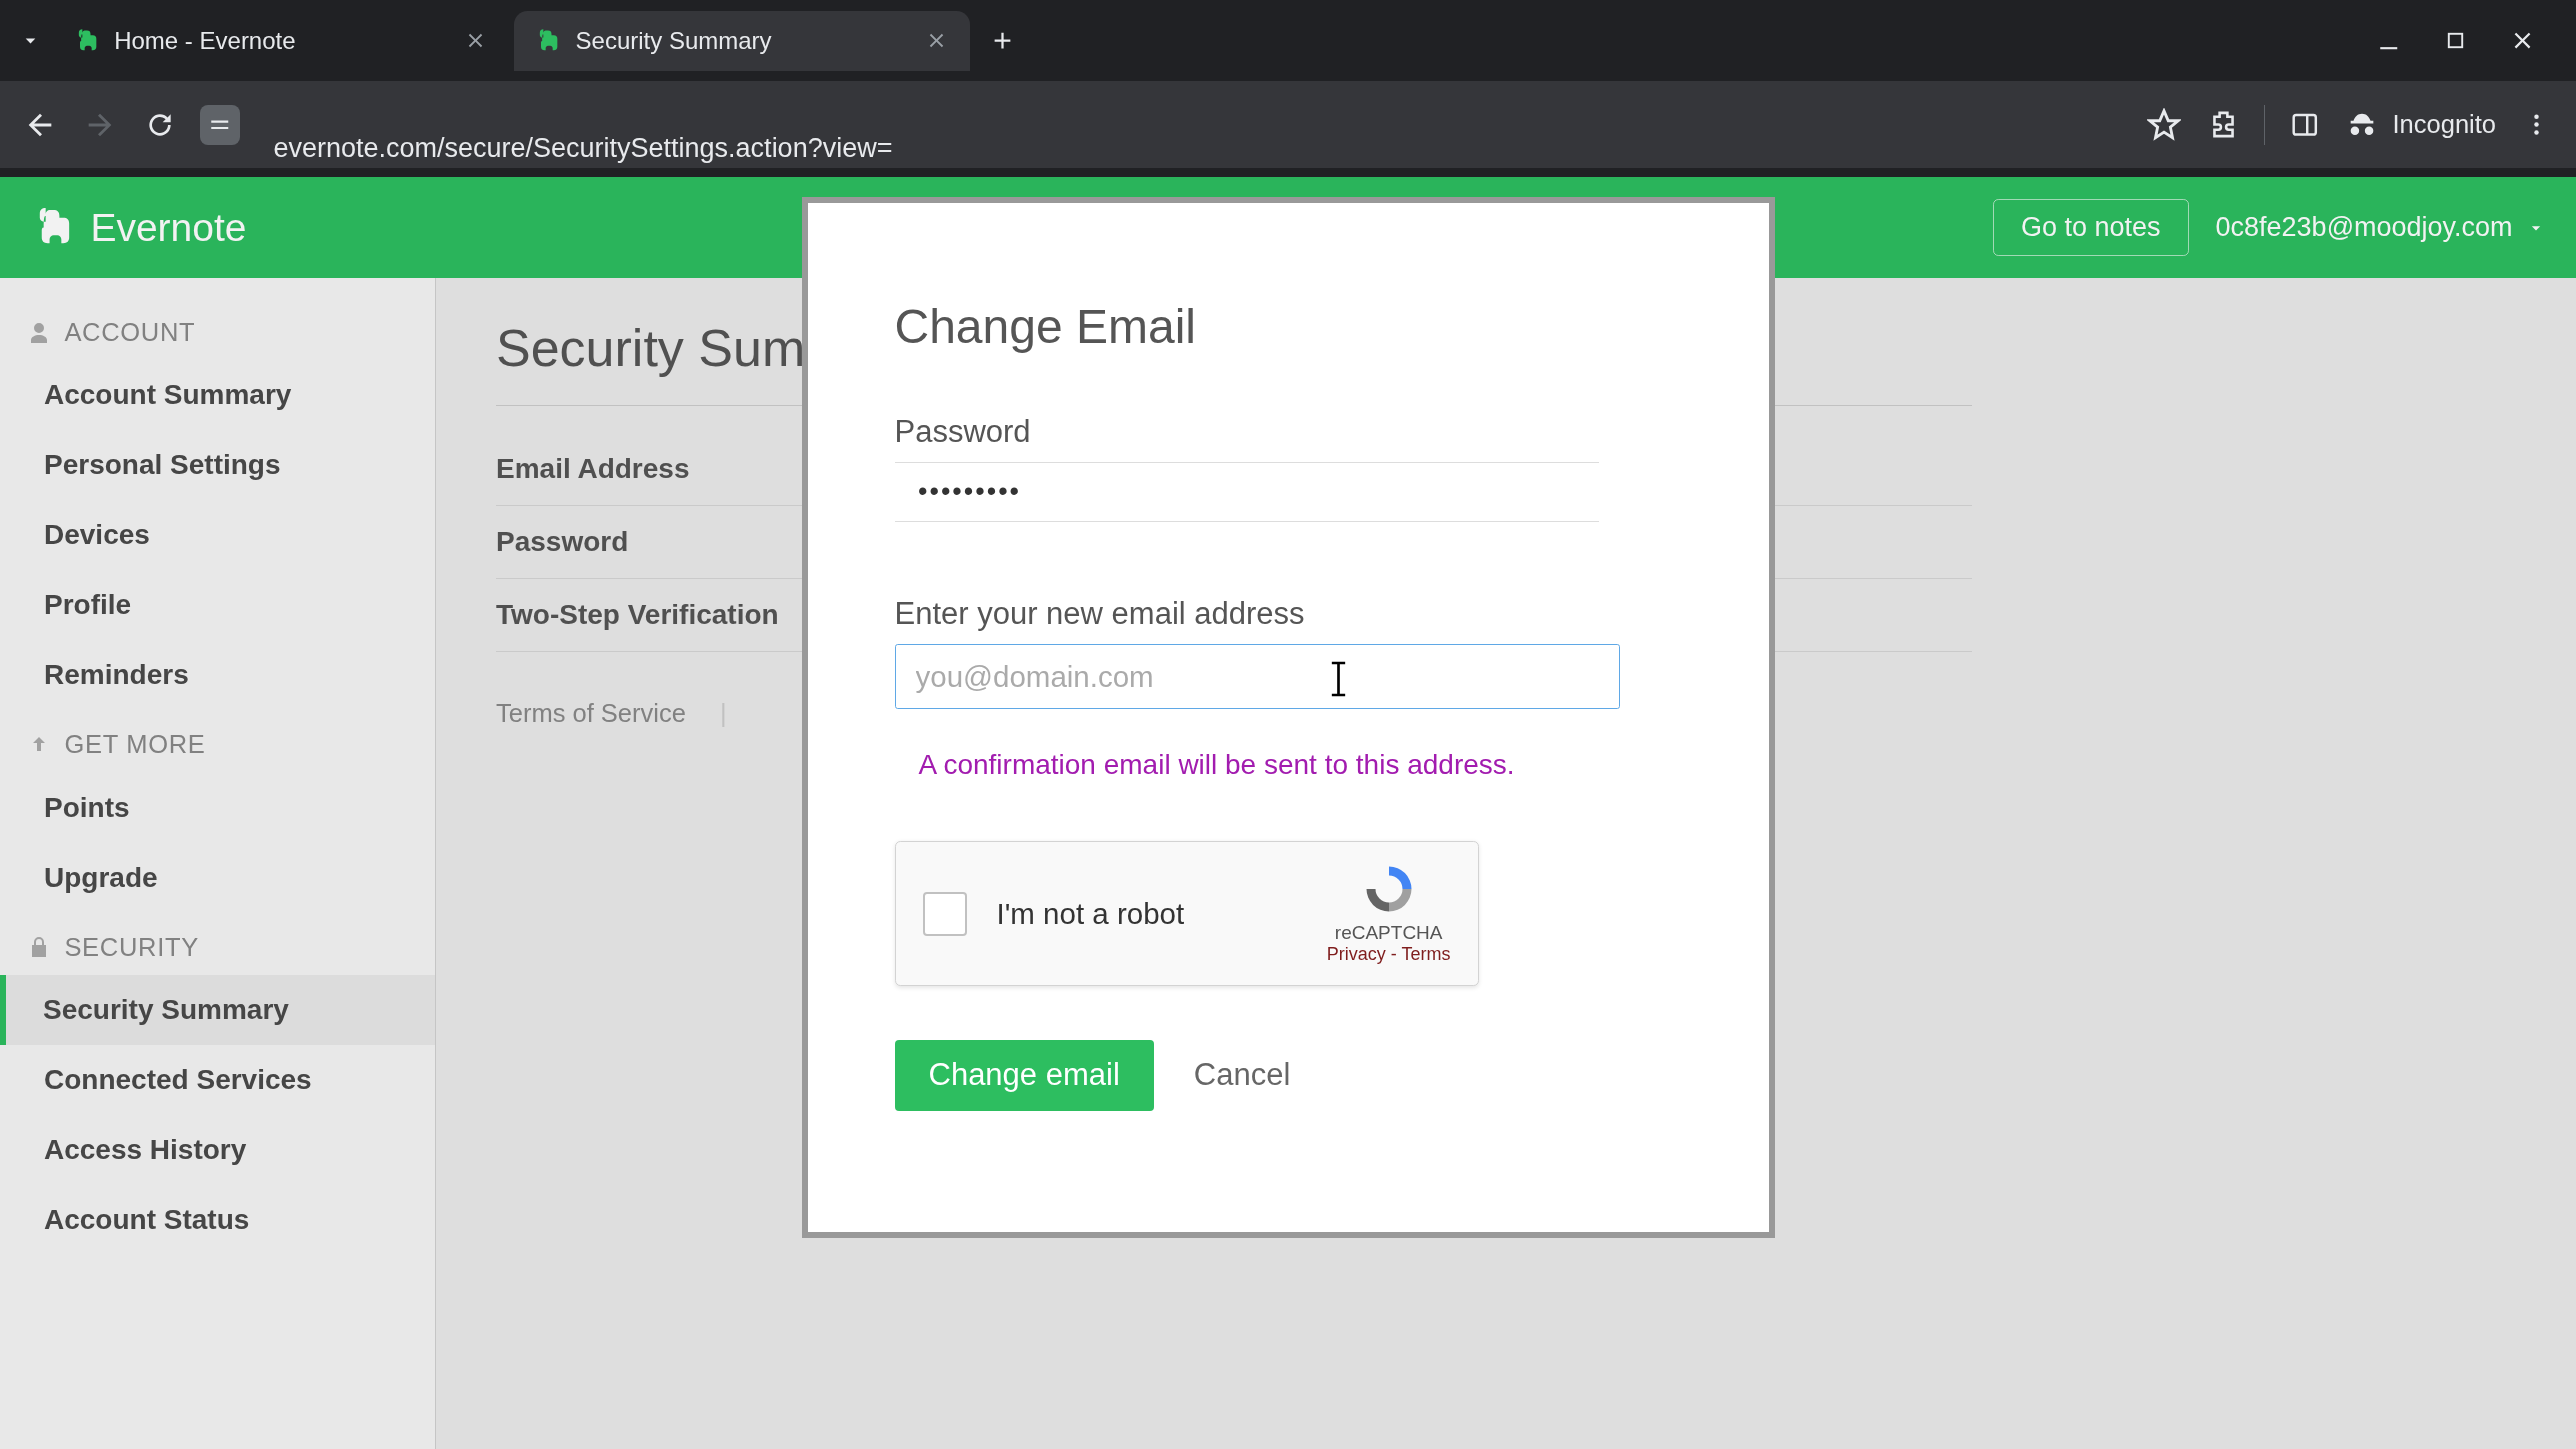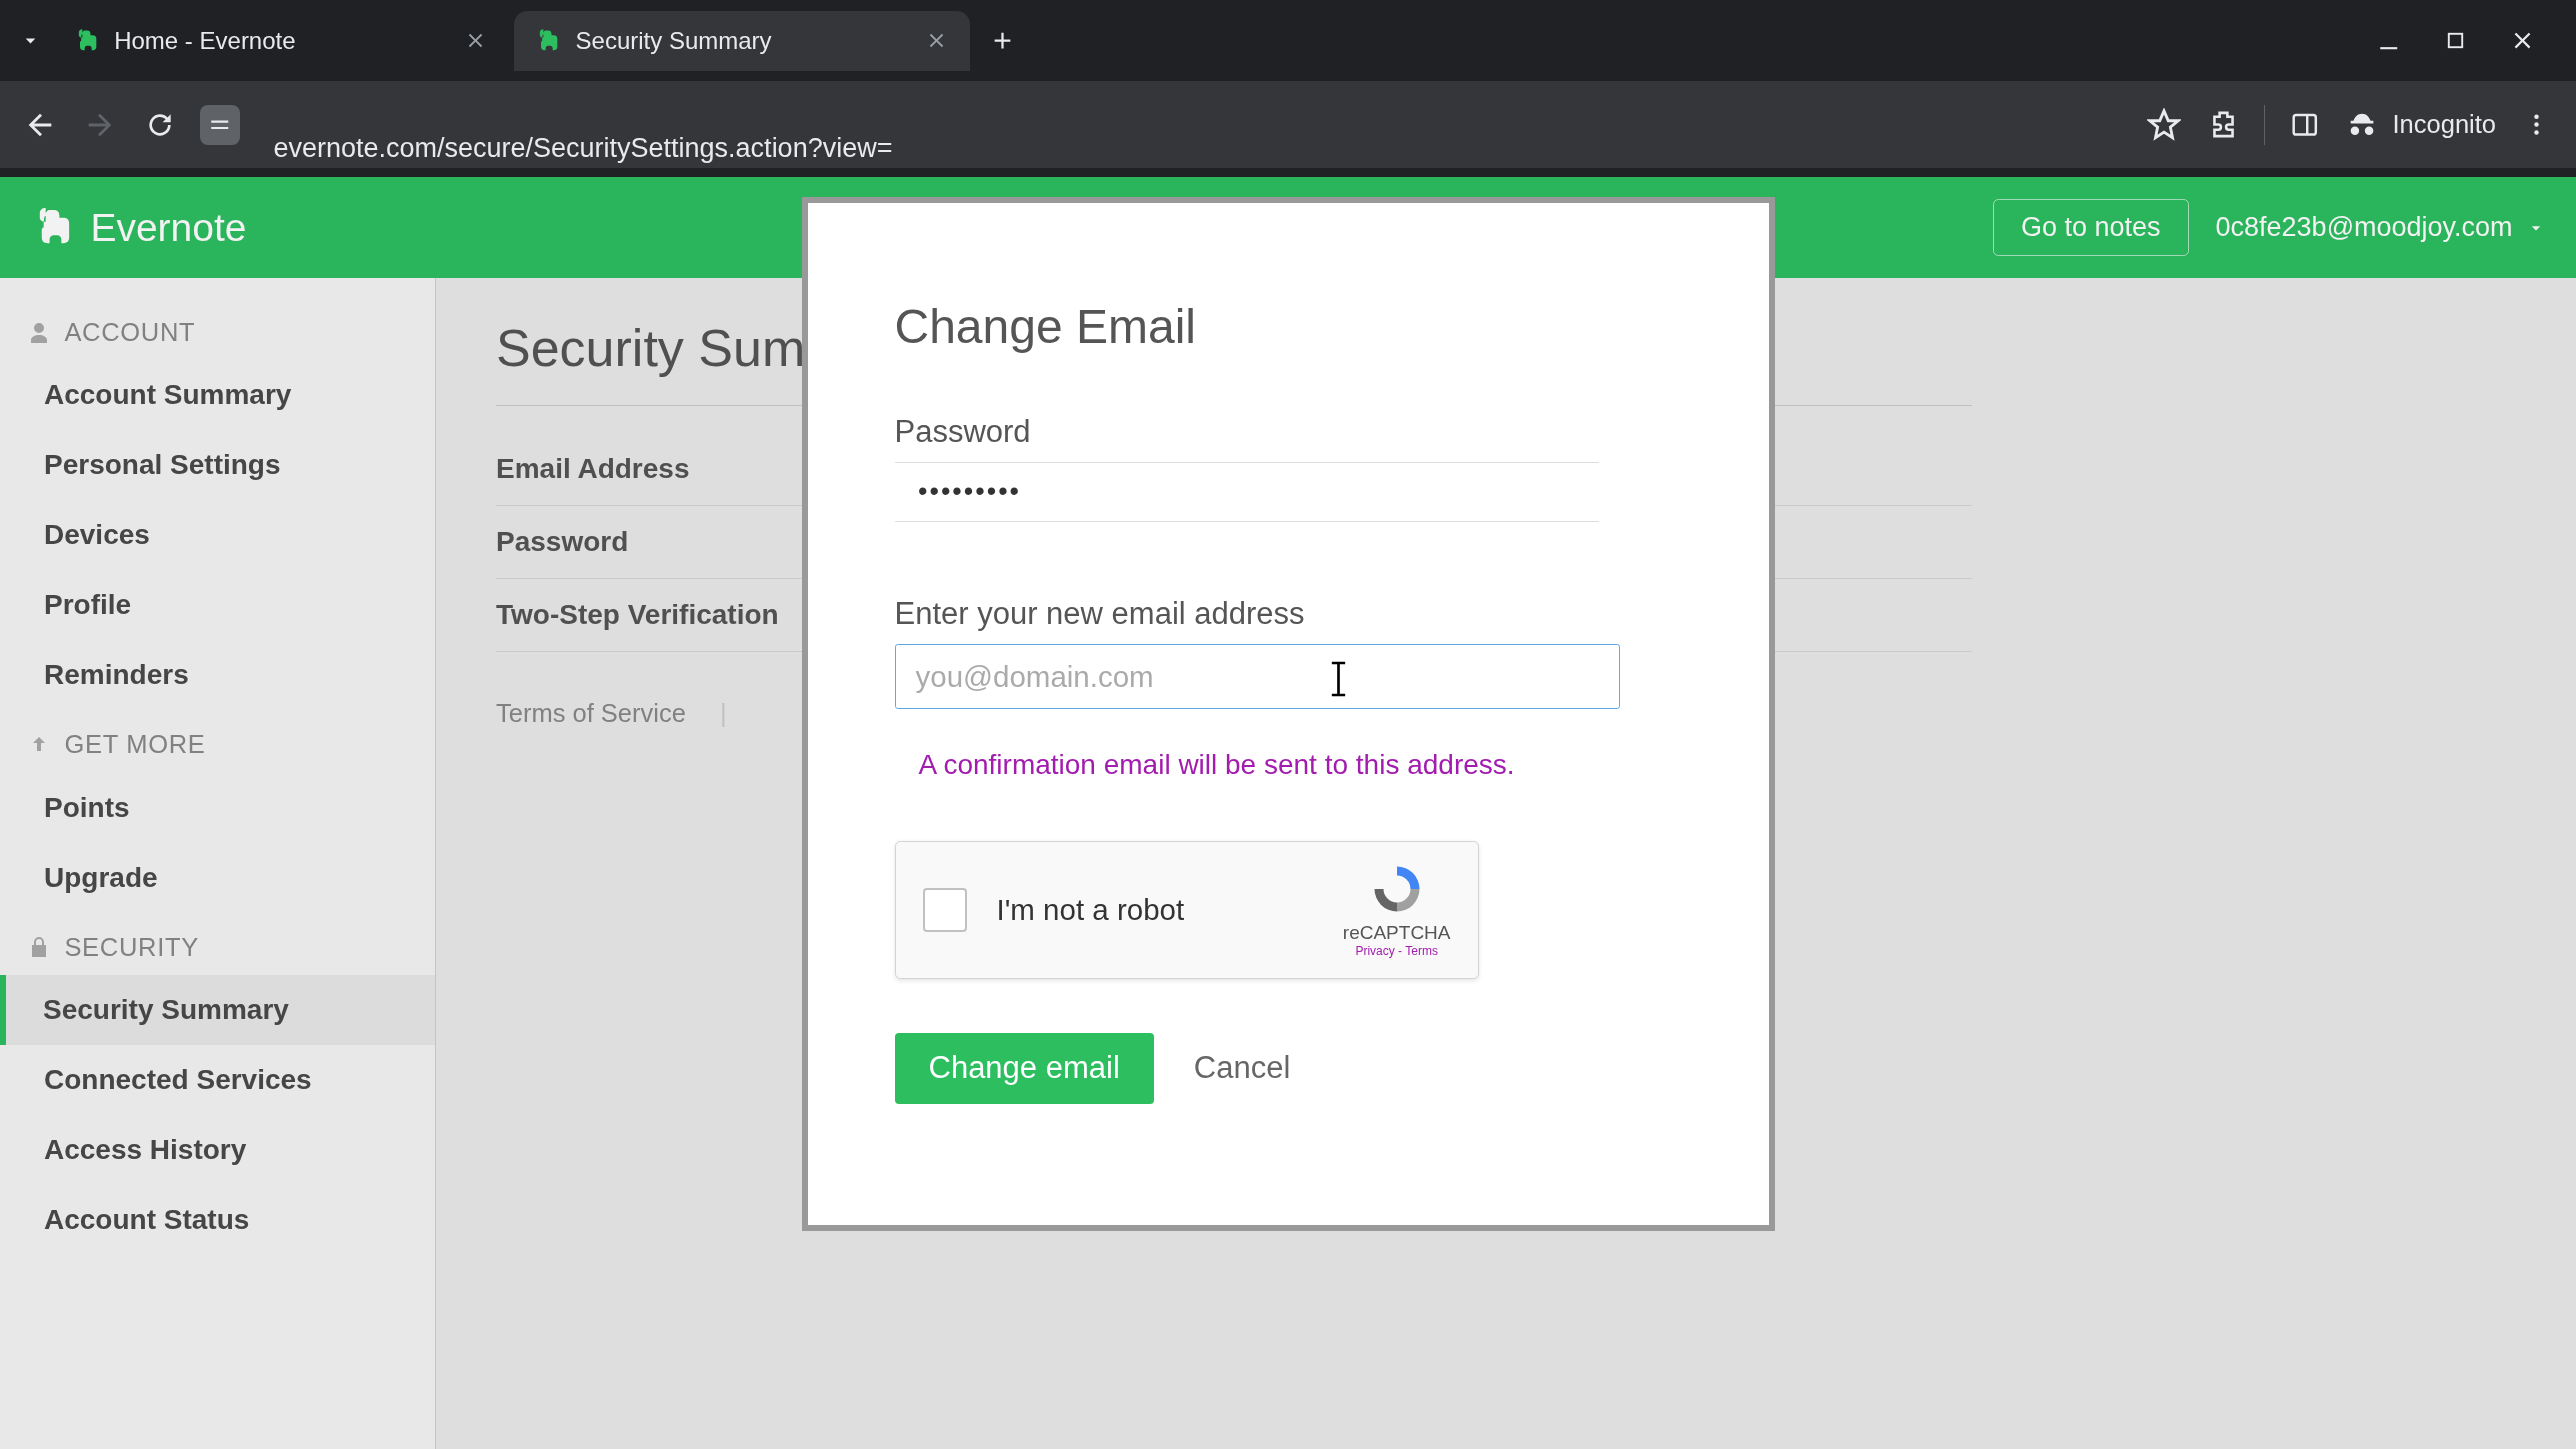--- a/index.html
+++ b/index.html
@@ -63,21 +63,21 @@
     .email-input { width: 725px; border: 1.3px solid #5fa8e6; border-radius: 2.7px; padding: 14.8px 20px; font-size: 29.5px; color: #333; }
     .email-input::placeholder { color: #aaa; }
     .helper { font-size: 28px; color: #a21caf; margin-top: 40px; margin-left: 24px; }
 
     .recaptcha { display: flex; align-items: center; border: 1.3px solid #d3d3d3; border-radius: 5.4px; width: 584px; padding: 20px 27px; margin-top: 60px; background: #f9f9f9; box-shadow: 0 1.3px 4px rgba(0,0,0,0.1); }
     .recaptcha-check { width: 44px; height: 44px; border: 2px solid #c1c1c1; border-radius: 4px; background: #fff; }
     .recaptcha-label { font-size: 29.5px; color: #333; margin-left: 30px; }
     .recaptcha-badge { margin-left: auto; text-align: center; }
     .recaptcha-logo { width: 74px; height: 54px; margin: 0 auto 5.4px; }
     .recaptcha-name { font-size: 19px; color: #555; }
-    .recaptcha-links { font-size: 12px; color: #a21caf; text-align: center; }
+    .recaptcha-links { font-size: 18px; color: #7f1d1d; text-align: center; }
 
     .modal-actions { display: flex; align-items: center; gap: 40px; margin-top: 54px; }
     .btn-primary { background: #2dbe60; color: #fff; border: none; padding: 17.4px 34px; font-size: 31px; border-radius: 4px; }
     .btn-secondary { background: transparent; color: #666; border: none; font-size: 31px; }
 
     .text-cursor { position: absolute; pointer-events: none; }
 
     svg { display: block; }
   </style>
 </head>

